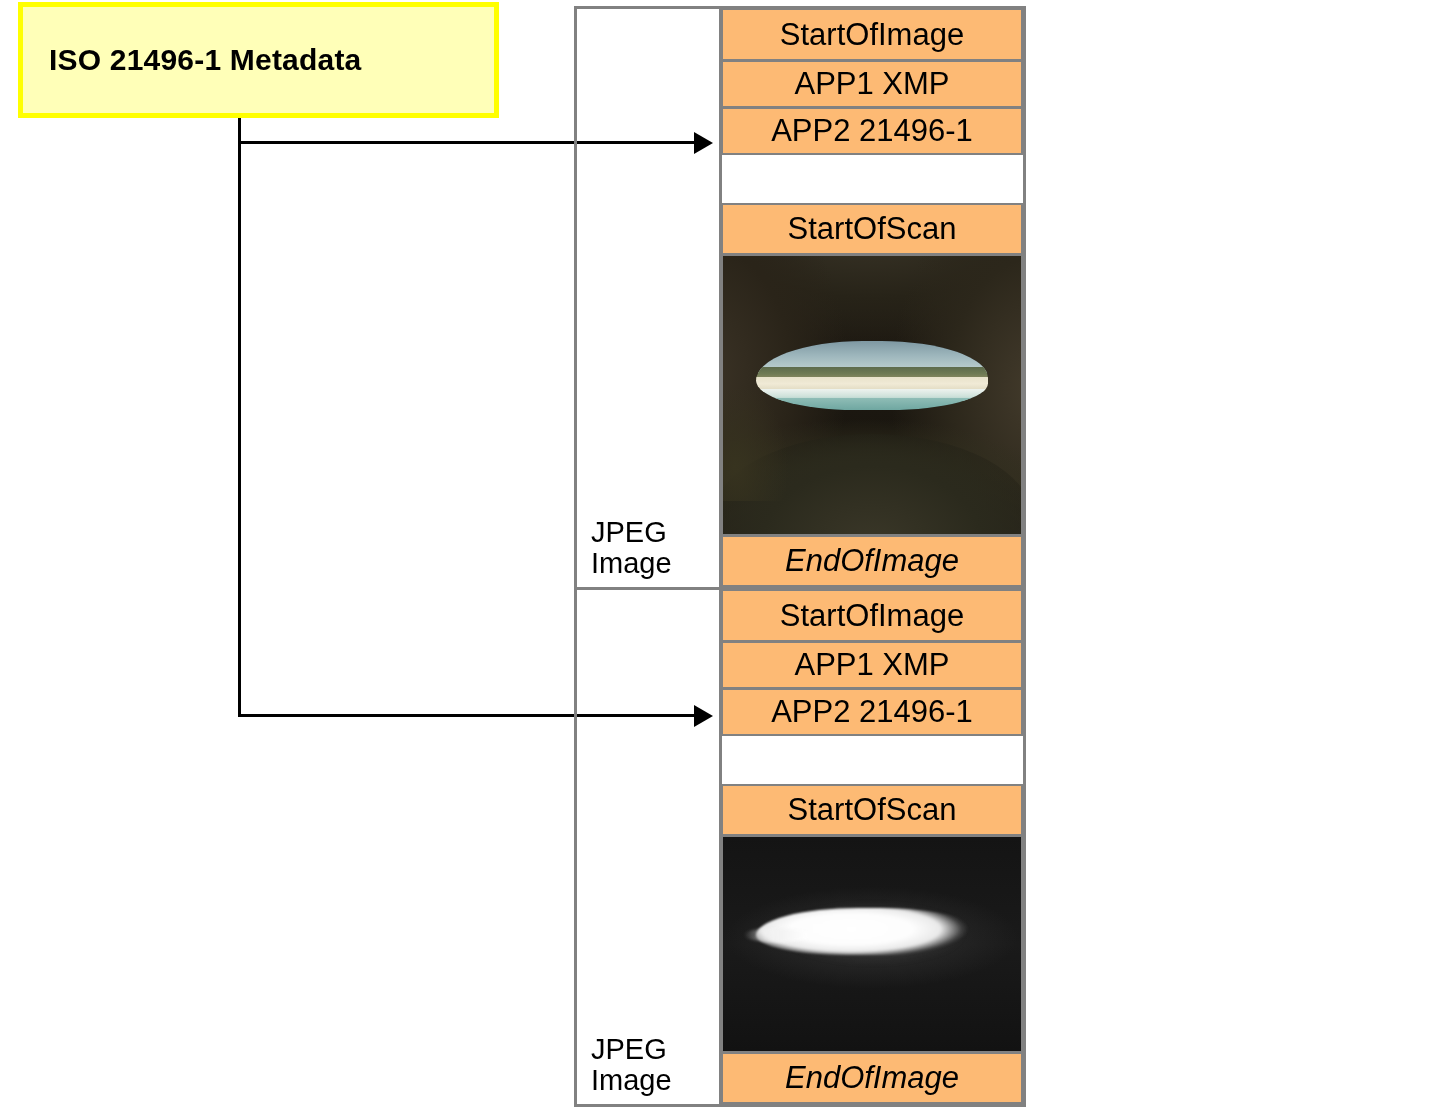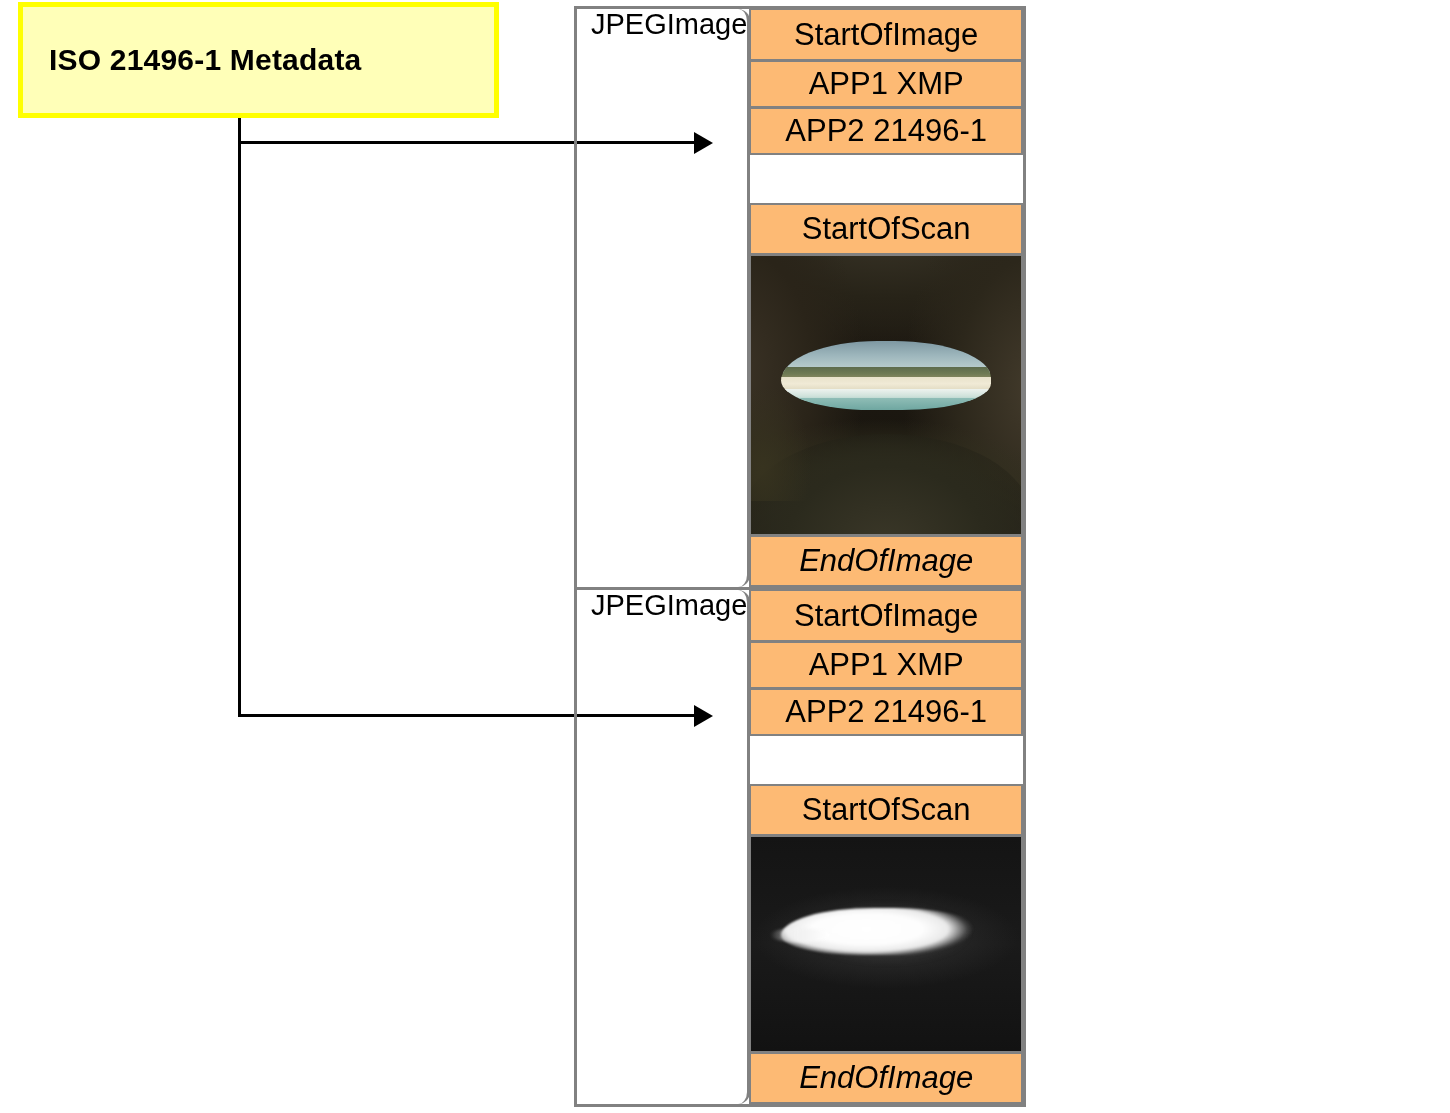--- a/index.html
+++ b/index.html
@@ -36,22 +36,22 @@
     box-sizing:border-box;border:3px solid #818181;
     display:flex;flex-direction:column;
   }
   .jpeg-block{display:flex;flex:0 0 auto;box-sizing:border-box;}
   #block-1{height:581px;border-bottom:3px solid #818181;}
   #block-2{height:514px;}
 
   .block-label{
     flex:0 0 145px;box-sizing:border-box;
     border-right:3px solid #818181;
-    display:flex;justify-content:flex-end;
-    padding:0 0 8px 14px;font-size:29px;line-height:1.07;border-radius:12px;
+    display:flex;flex-direction:column;justify-content:flex-end;
+    padding:0 0 8px 14px;font-size:29px;line-height:1.07;
   }
   .rows{flex:1 1 auto;display:flex;flex-direction:column;box-sizing:border-box;}
 
   .seg{
     box-sizing:border-box;border:2px solid #818181;margin:-1px 0 0 -1px;
     background:#fdba74;display:flex;align-items:center;justify-content:center;
     font-size:31px;white-space:nowrap;
   }
   .seg.h-soi{height:53px;}
   .seg.h-std{height:48px;}

